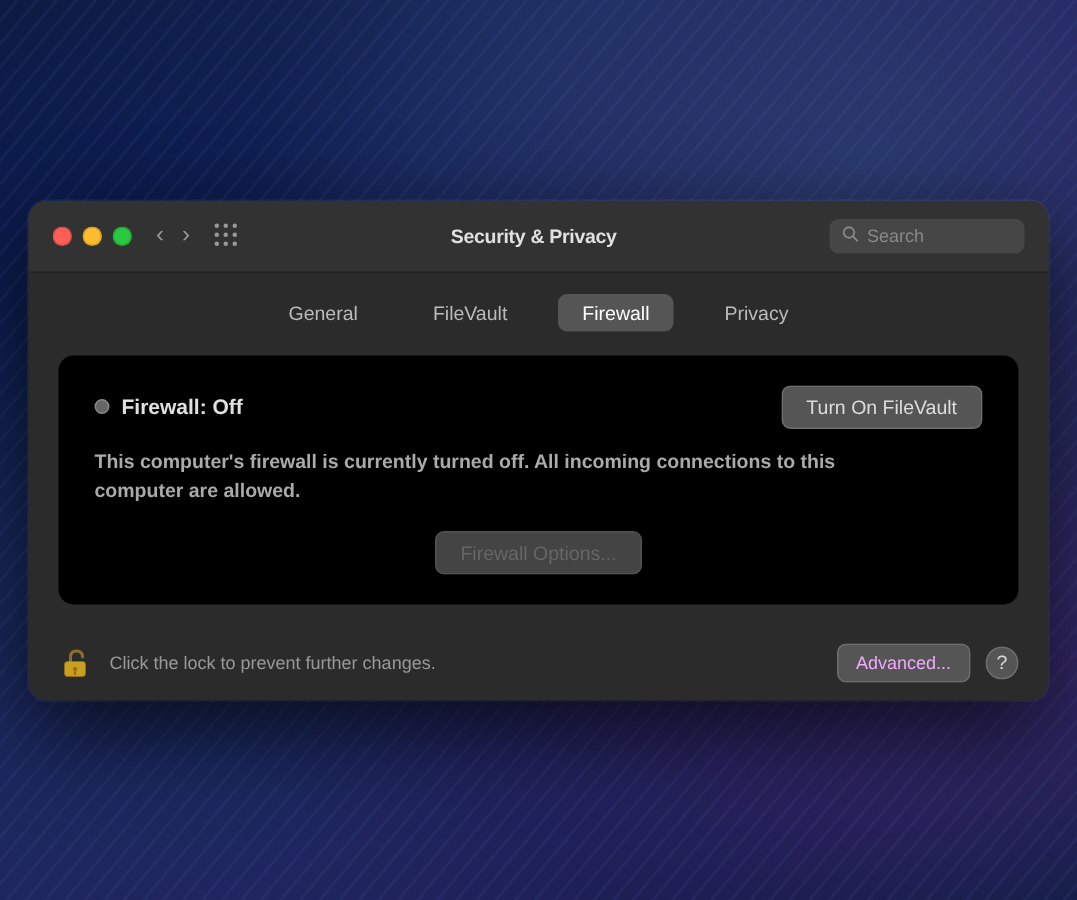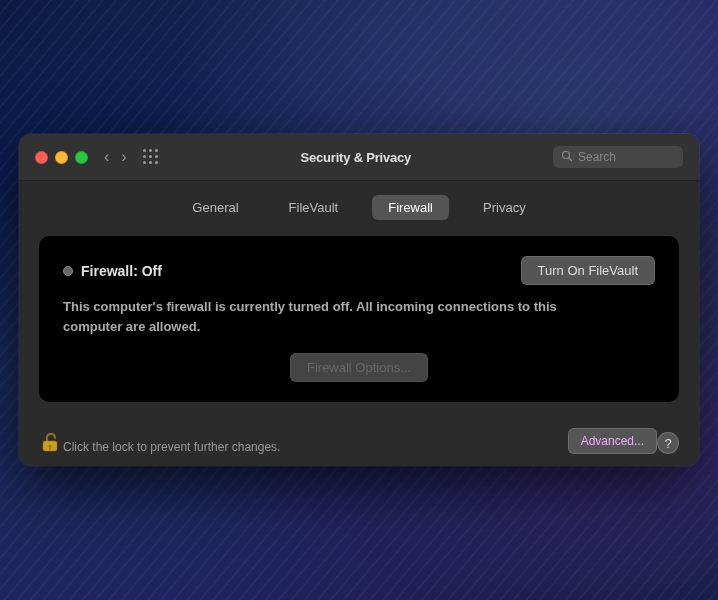--- a/index.html
+++ b/index.html
@@ -240,22 +240,23 @@
       color: #666;
       font-size: 13px;
       padding: 6px 16px;
       cursor: default;
       white-space: nowrap;
     }
 
     
     .bottom-bar {
       display: flex;
-      align-items: flex-end;
+      align-items: center;
       padding: 10px 20px 12px;
+      gap: 10px;
       flex-shrink: 0;
     }
 
     .lock-icon-wrap {
       display: flex;
       align-items: center;
       cursor: pointer;
     }
 
     .lock-svg {

